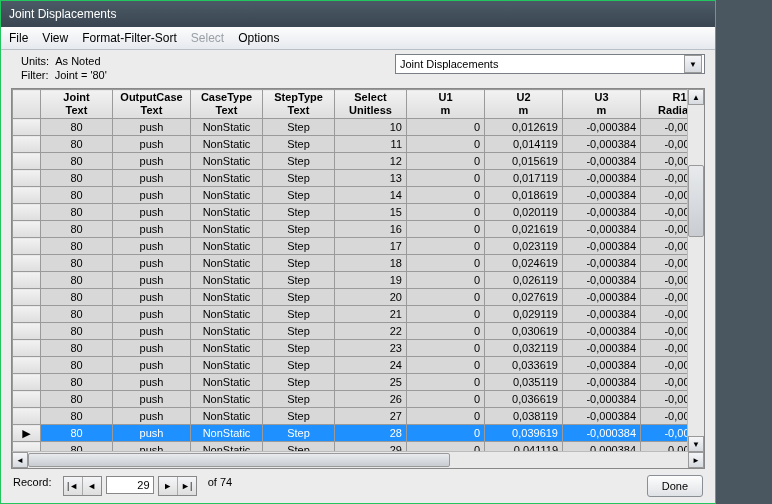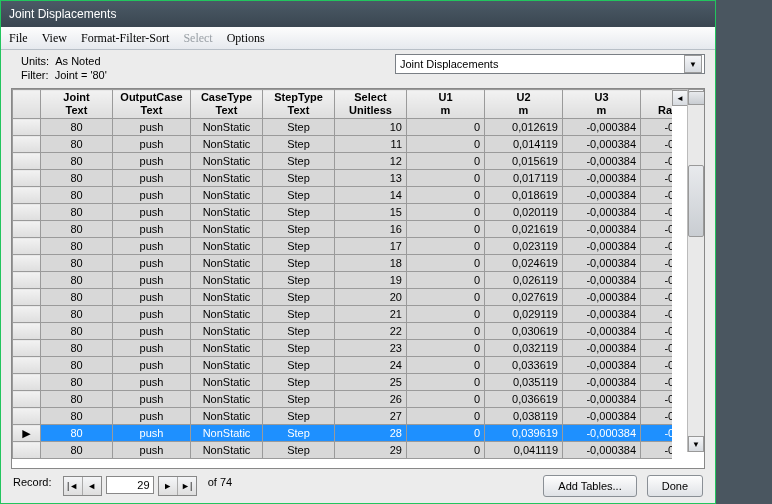--- a/index.html
+++ b/index.html
@@ -1,25 +1,25 @@
 <!DOCTYPE html>
 <html><head>
 <meta charset="utf-8">
 <style>
 html,body{margin:0;padding:0;font-family:"Segoe UI",Tahoma,sans-serif;font-size:11px;color:#000;background:#4a5660;}
 .window{width:716px;height:504px;background:#ececec;border:1px solid #22c55e;box-sizing:border-box;display:flex;flex-direction:column;}
 .titlebar{height:26px;background:linear-gradient(#4b5a66,#3a4651);color:#fff;display:flex;align-items:center;padding:0 8px;font-size:12px;}
 .menubar{height:22px;background:linear-gradient(#fdfdfd,#e6e9ee);border-bottom:1px solid #b8bfc7;display:flex;align-items:center;padding:0 8px;gap:14px;font-size:12px;}
-.menubar span{cursor:default;font-family:Liberation Serif, serif;}
+.menubar span{cursor:default;}
 .menubar .disabled{color:#9aa0a6;}
 .infobar{padding:4px 10px 2px 20px;display:flex;justify-content:space-between;align-items:flex-start;}
 .infoleft{line-height:14px;}
 .combo{width:310px;height:20px;border:1px solid #7a7f85;background:#fff;display:flex;align-items:center;justify-content:space-between;padding:0 2px 0 4px;box-sizing:border-box;}
 .combo .arrow{width:16px;height:16px;background:linear-gradient(#f5f6f8,#d7dbe0);border:1px solid #999;display:flex;align-items:center;justify-content:center;font-size:8px;}
-.gridwrap{flex:1;margin:4px 10px 0 10px;border:1px solid #888;background:#fff;overflow:hidden;position:relative;display:flex;flex-direction:row;}
+.gridwrap{flex:1;margin:4px 10px 0 10px;border:1px solid #888;background:#fff;overflow:hidden;position:relative;display:flex;flex-direction:column;}
 .gridscroll{flex:1;overflow:hidden;}
 table{border-collapse:collapse;width:100%;font-size:11px;table-layout:fixed;}
 th,td{border:1px solid #9a9a9a;padding:0 4px;height:16px;white-space:nowrap;overflow:hidden;}
 th{background:linear-gradient(#f2f2f2,#dedede);font-weight:normal;text-align:center;height:28px;line-height:13px;}
 th .h1{display:block;font-weight:bold;}
 th .h2{display:block;font-weight:bold;text-align:center;}
 td{background:#d8d8d8;text-align:right;}
 td.c{text-align:center;}
 tr.sel td{background:#1e90ff;color:#fff;}
 .rowhdr{width:28px;background:linear-gradient(#f2f2f2,#dedede)!important;border:1px solid #9a9a9a;text-align:center;color:#000;}
@@ -384,17 +384,16 @@
         <div class="navbtn">◄</div>
       </div>
       <input class="recinput" value="29" style="">
       <div class="navbox">
         <div class="navbtn">►</div>
         <div class="navbtn">►|</div>
       </div>
       &nbsp;<span>of 74</span>
     </div>
     <div class="btns">
-      <button class="winbtn">Add Tables...</button>
       <button class="winbtn">Done</button>
     </div>
   </div>
 </div>
 
 </body></html>

